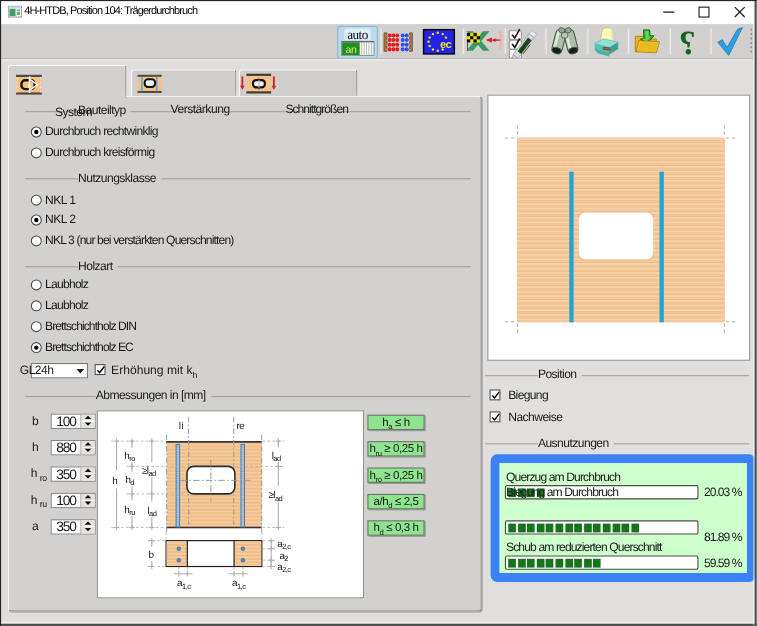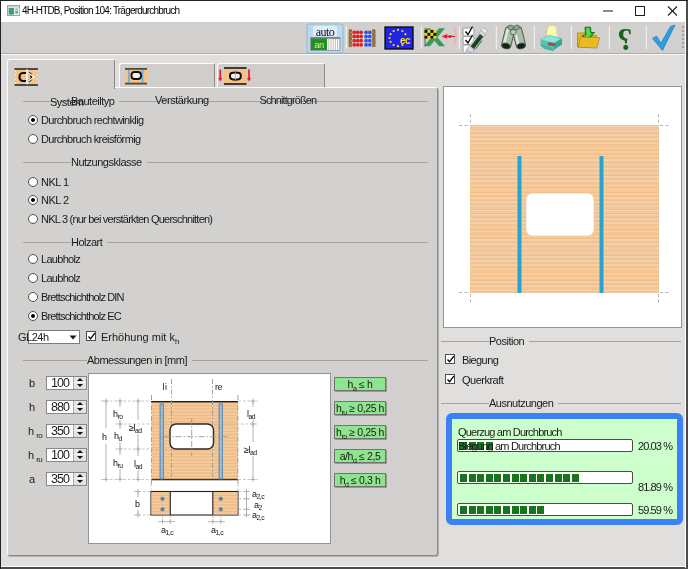--- a/index.html
+++ b/index.html
@@ -61,21 +61,21 @@
      border-top:3.5px solid #111;}
   .badge{left:334px;width:50px;height:12px;background:#8fe48f;
          border:1px solid #72726e;box-shadow:1px 1px 0 #9a9894;
          text-align:center;font-size:10.5px;line-height:12px;
          letter-spacing:-0.4px;}
   .badge sub{font-size:7px;}
   
   #preview{left:443px;top:86px;width:237px;height:240px;background:#fff;
            border:1px solid #96948f;}
   #greenpanel{left:446px;top:413px;width:225px;height:100px;background:#ccffcc;
-              border:6px solid #3b82f6;border-radius:6px;}
+              border:8px solid #3b82f6;border-radius:6px;}
   .pbar{position:absolute;left:5px;width:174px;height:11px;background:#fff;
         border:1px solid #4c4a47;border-radius:2px;}
   .blocks{position:absolute;left:1px;top:1px;height:9px;}
   .blk{position:absolute;top:0.5px;width:7px;height:8px;background:#15741c;}
   .pct{position:absolute;left:186px;width:40px;font-size:11px;letter-spacing:-0.9px;}
   sub{font-size:8px;}
 </style>
 </head>
 <body>
 
@@ -594,21 +594,21 @@
     <svg width="12" height="13" viewBox="0 0 12 13">
       <path d="M2.5 6.5 L4.6 8.8 L8.8 3.2" fill="none" stroke="#000" stroke-width="1.3"></path>
     </svg>
   </div>
   <div class="abs" style="left:462px;top:354px;letter-spacing:-0.6px">Biegung</div>
   <div class="abs cb" style="left:445px;top:373.5px">
     <svg width="12" height="13" viewBox="0 0 12 13">
       <path d="M2.5 6.5 L4.6 8.8 L8.8 3.2" fill="none" stroke="#000" stroke-width="1.3"></path>
     </svg>
   </div>
-  <div class="abs" style="left:462px;top:374px">Querkraft</div>
+  <div class="abs" style="left:462px;top:374px">Nachweise</div>
   <div class="abs glabel glabelR" style="left:441px;top:397px">Ausnutzungen</div>
   <div class="abs gline" style="left:441px;top:403px;width:240px"></div>
   <div class="abs" id="greenpanel">
     <div class="abs" style="left:6px;top:7px;letter-spacing:-0.8px">Querzug am Durchbruch</div>
     <div class="abs pbar" style="top:20px">
         <div class="blocks" id="bar1">
           <div class="blk" style="left:1px"></div>
           <div class="blk" style="left:9.6px"></div>
           <div class="blk" style="left:18.2px"></div>
           <div class="blk" style="left:26.799999999999997px"></div>
@@ -628,20 +628,21 @@
           <div class="blk" style="left:61.199999999999996px"></div>
           <div class="blk" style="left:69.8px"></div>
           <div class="blk" style="left:78.39999999999999px"></div>
           <div class="blk" style="left:87px"></div>
           <div class="blk" style="left:95.6px"></div>
           <div class="blk" style="left:104.19999999999999px"></div>
           <div class="blk" style="left:112.8px"></div>
         </div>
       </div>
     <div class="abs pct" style="top:62px">81.89 %</div>
+    <div class="abs" style="left:6px;top:71px;letter-spacing:-0.8px">Schub am reduzierten Querschnitt</div>
     <div class="abs pbar" style="top:84px">
         <div class="blocks" id="bar3">
           <div class="blk" style="left:1px"></div>
           <div class="blk" style="left:9.6px"></div>
           <div class="blk" style="left:18.2px"></div>
           <div class="blk" style="left:26.799999999999997px"></div>
           <div class="blk" style="left:35.4px"></div>
           <div class="blk" style="left:44px"></div>
           <div class="blk" style="left:52.599999999999994px"></div>
           <div class="blk" style="left:61.199999999999996px"></div>

